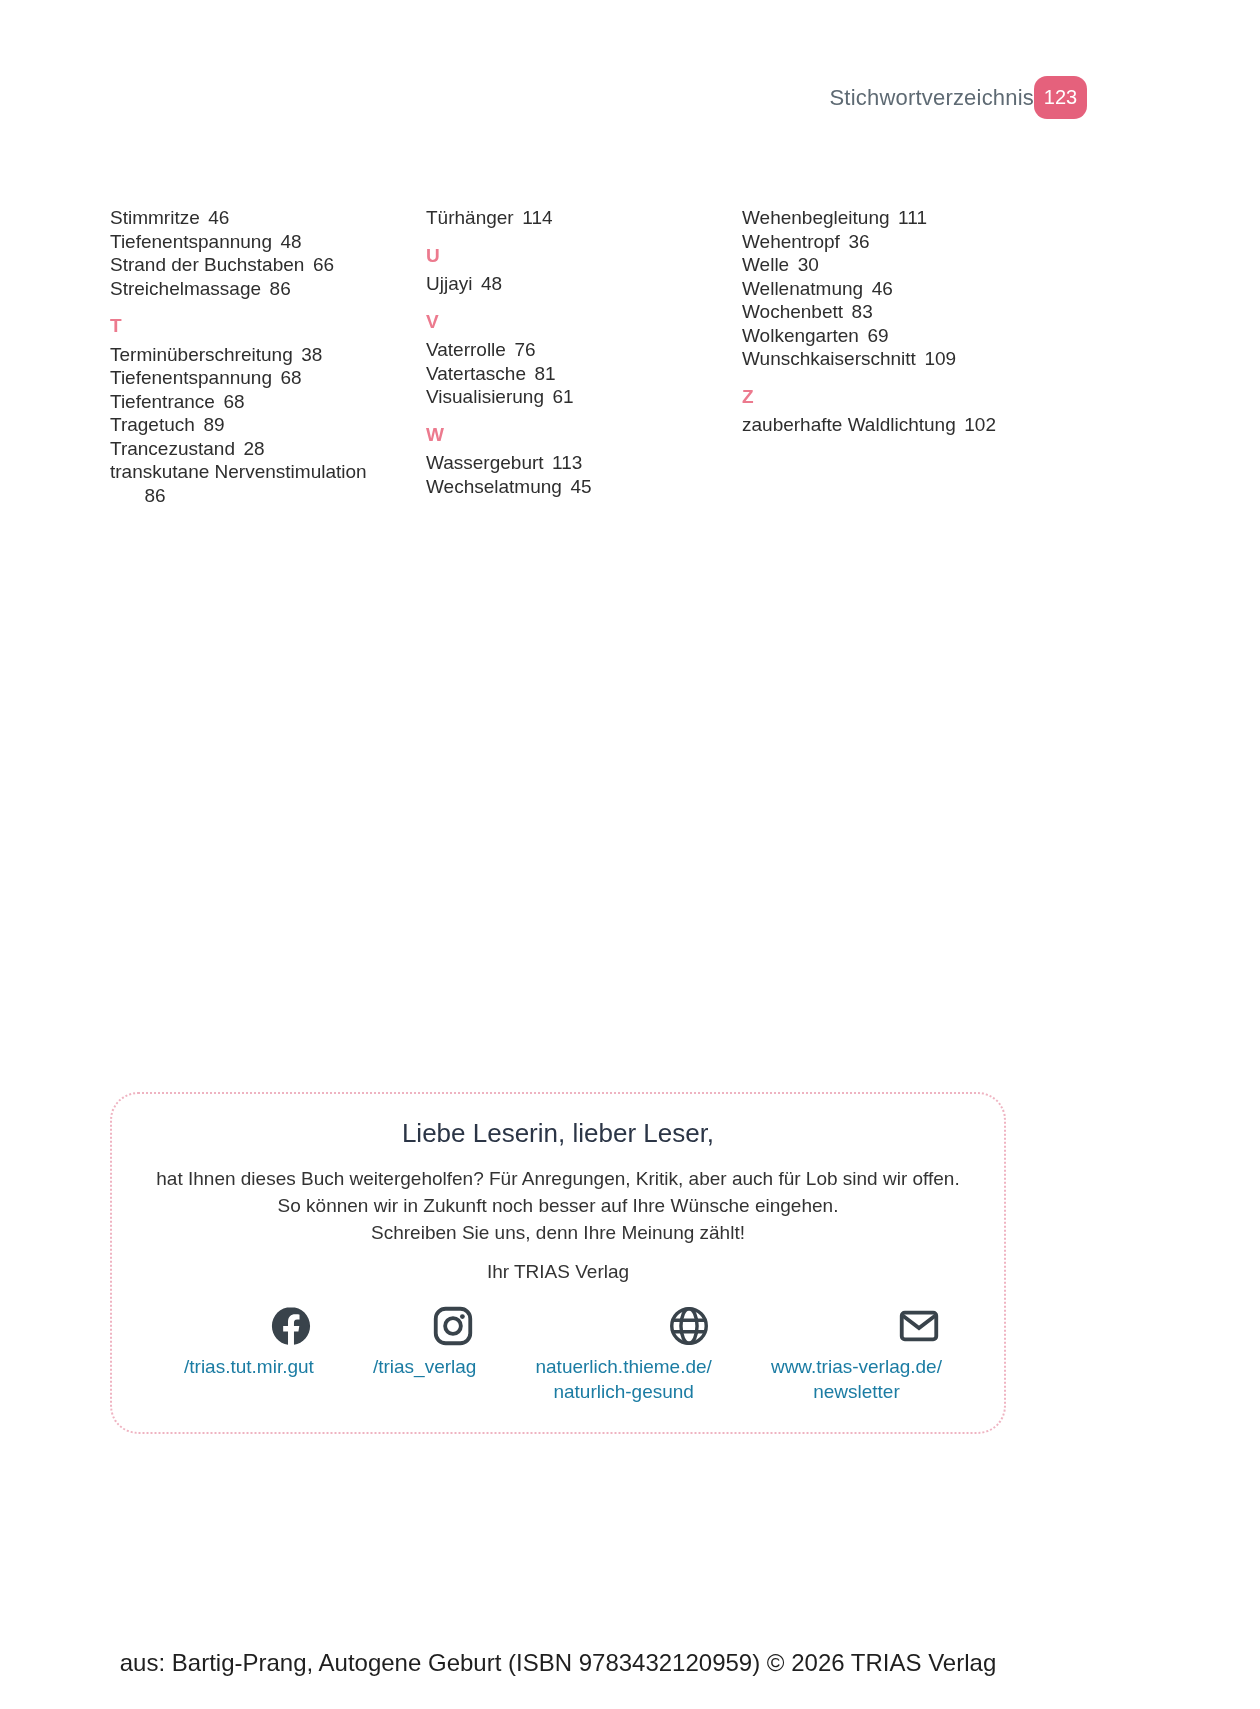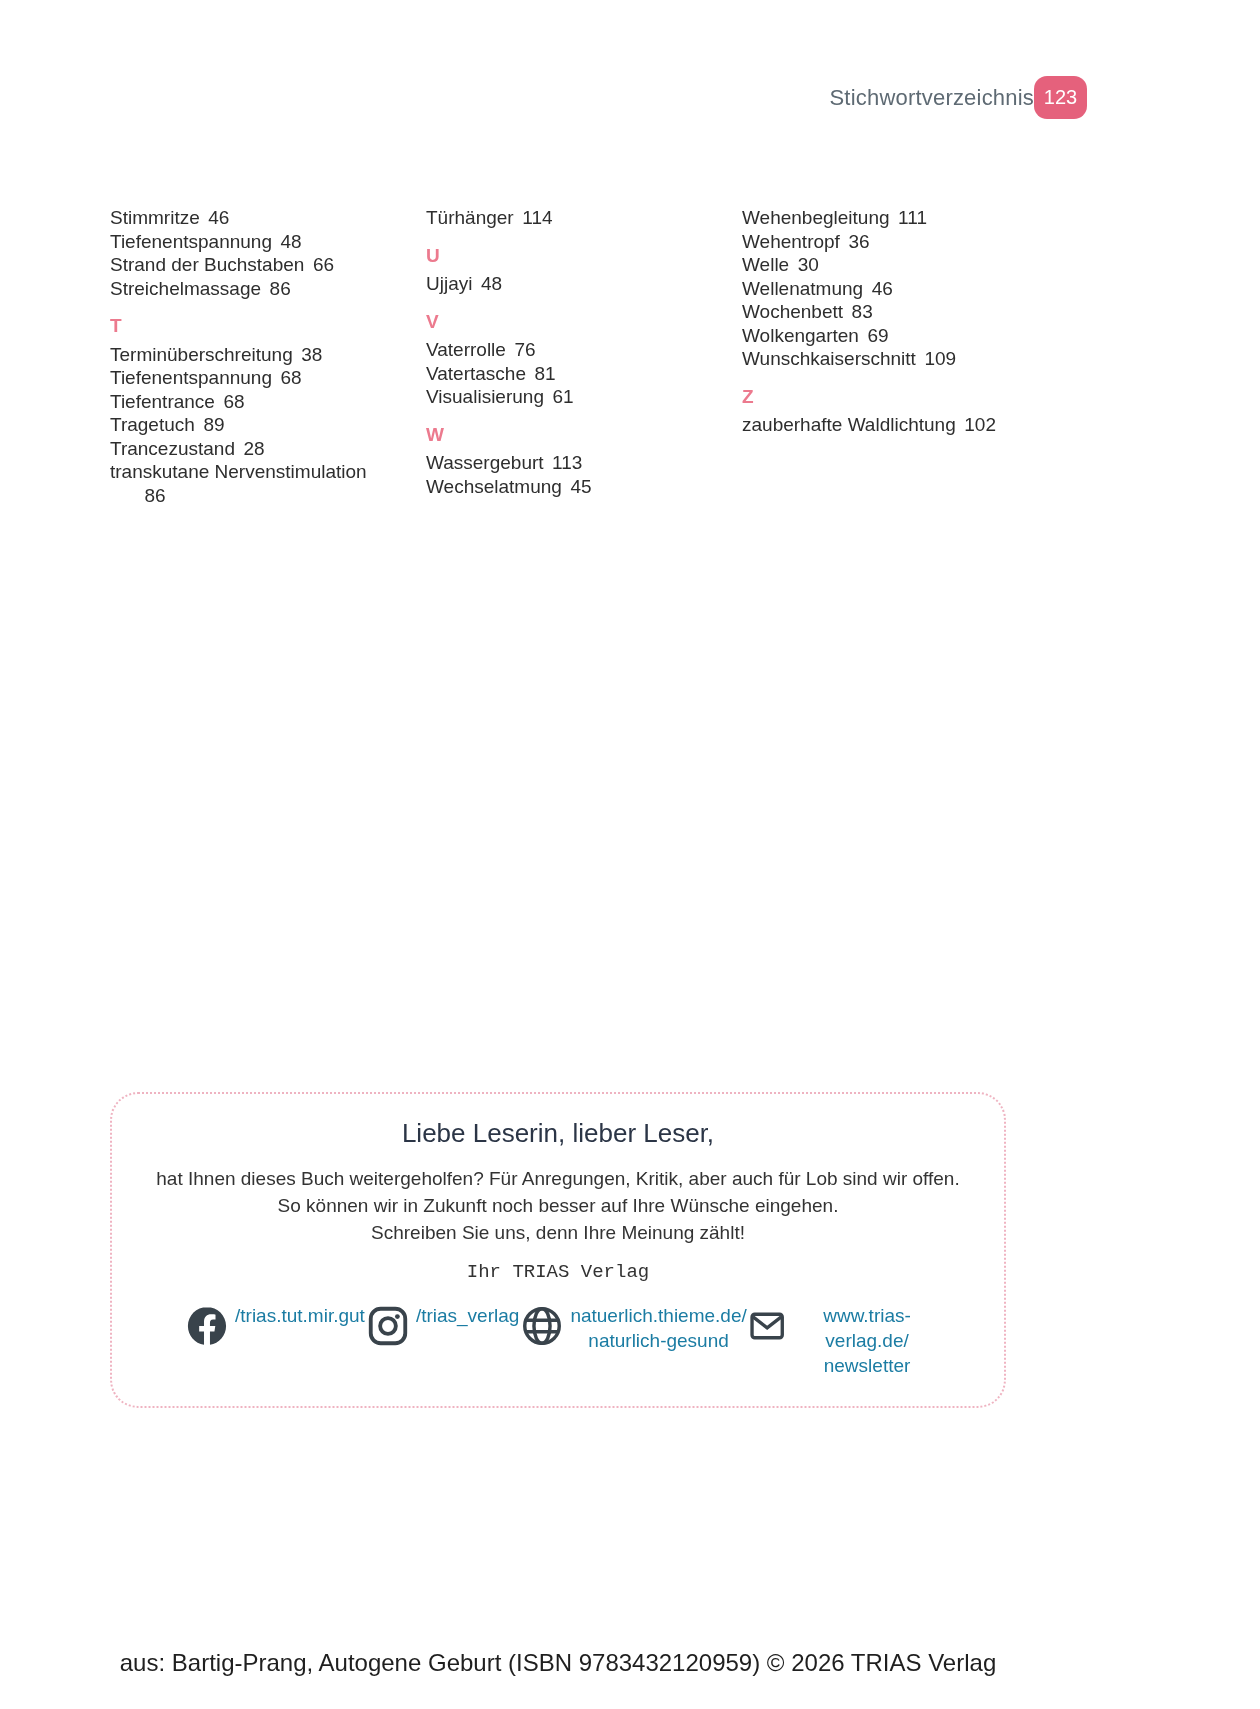--- a/index.html
+++ b/index.html
@@ -45,34 +45,34 @@
   .feedback-box {
     position: absolute; top: 1092px; left: 110px; width: 896px;
     border: 2px dotted #efb3c1; border-radius: 28px;
     padding: 24px 36px 28px; text-align: center; color: #333333;
     background: #ffffff;
   }
   .feedback-title {
     font-size: 26px; font-weight: 500; color: #2b3546; margin-bottom: 16px;
   }
   .feedback-body { font-size: 19px; line-height: 27px; color: #333333; }
-  .feedback-signature { margin-top: 15px; font-size: 19px; color: #333333; font-family: Liberation Mono, monospace; }
+  .feedback-signature { margin-top: 15px; font-size: 19px; color: #333333; }
   .links-row {
     margin-top: 16px; font-size: 20px;
     display: flex; justify-content: center; align-items: center; gap: 11px;
   }
   .link { color: #1b7ca3; text-decoration: none; cursor: pointer; }
   .link-dot { color: #e5617c; font-weight: bold; }
 
   .social-links {
     margin-top: 20px;
     display: flex; justify-content: space-between; align-items: flex-start;
     padding: 0 26px 0 36px;
   }
-  .social-item { display: flex; flex-direction: row; align-items: flex-start; gap: 5px; }
+  .social-item { display: flex; flex-direction: column; align-items: flex-end; gap: 5px; }
   .social-icon { width: 46px; height: 46px; color: #39434b; display: block; cursor: pointer; }
   .social-icon svg { width: 100%; height: 100%; display: block; }
   .social-label {
     color: #1b7ca3; font-size: 19px; line-height: 25px; text-align: center;
     cursor: pointer;
   }
 
   
   .page-footer {
     position: absolute; top: 1649px; left: 110px; width: 896px;

